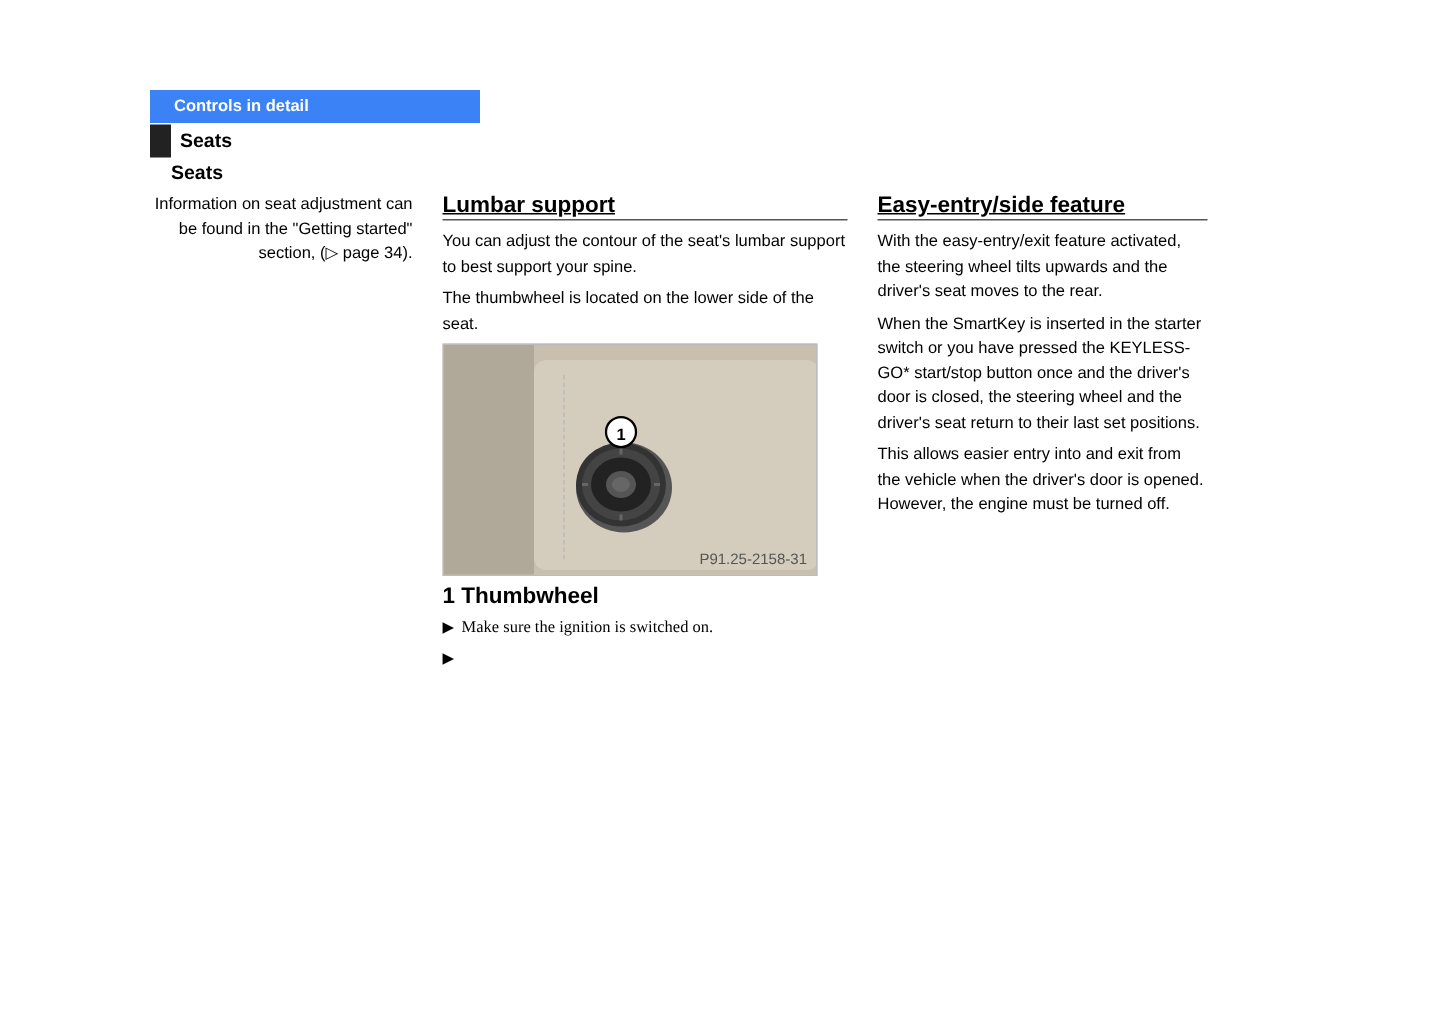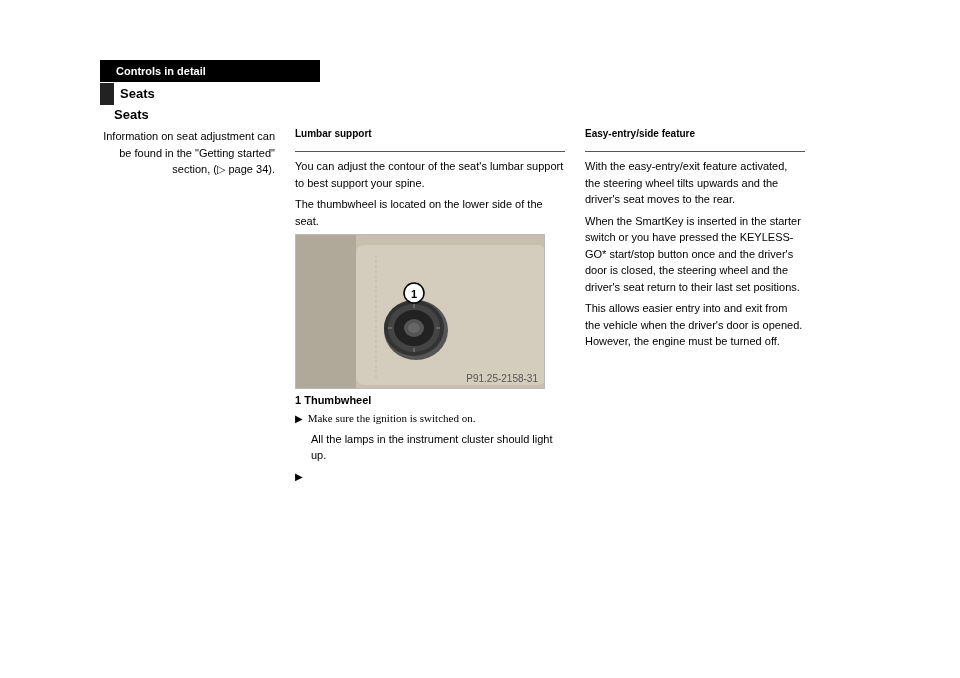--- a/index.html
+++ b/index.html
@@ -17,21 +17,21 @@
     .page-container {
       width: 960px;
       height: 678px;
       background: #fff;
       position: relative;
       padding: 0;
     }
 
     
     .header-bar {
-      background: #000000;
+      background: #3b82f6;
       color: #fff;
       font-size: 11px;
       font-weight: bold;
       padding: 5px 16px;
       width: 220px;
       margin-left: 100px;
       margin-top: 60px;
     }
 
     
@@ -81,26 +81,27 @@
       text-align: right;
     }
 
     
     .mid-col {
       width: 270px;
       margin-right: 20px;
     }
 
     .col-heading {
-      font-size: 10px;
+      font-size: 15px;
       font-weight: bold;
       color: #000;
       border-bottom: 1px solid #555;
-      padding-bottom: 12px;
+      padding-bottom: 1px;
       margin-bottom: 6px;
+      text-decoration: underline;
     }
 
     .col-text {
       font-size: 11px;
       line-height: 1.5;
       color: #000;
       margin-bottom: 5px;
     }
 
     
@@ -117,21 +118,21 @@
     .img-label {
       position: absolute;
       bottom: 4px;
       right: 6px;
       font-size: 10px;
       color: #555;
       text-align: right;
     }
 
     .caption-line {
-      font-size: 11px;
+      font-size: 15px;
       font-weight: bold;
       color: #000;
       margin-bottom: 4px;
     }
     .caption-number {
       font-weight: bold;
     }
 
     .bullet-item {
       display: flex;
@@ -226,21 +227,20 @@
 
       <p class="caption-line">
         <span class="caption-number">1</span>
         <span> </span><span>Thumbwheel</span>
       </p>
 
       <div class="bullet-item">
         <span class="bullet-arrow">▶</span>
         <span class="bullet-text">Make sure the ignition is switched on.</span>
       </div>
-      <div class="sub-bullet">All the lamps in the instrument cluster should light up.</div>
 
       <div class="bullet-item">
         <span class="bullet-arrow">▶</span>
       </div>
     </div>
 
     <div class="right-col">
       <div class="col-heading">Easy-entry/side feature</div>
       <p class="col-text">With the easy-entry/exit feature activated, the steering wheel tilts upwards and the driver's seat moves to the rear.</p>
       <p class="col-text">When the SmartKey is inserted in the starter switch or you have pressed the KEYLESS-GO* start/stop button once and the driver's door is closed, the steering wheel and the driver's seat return to their last set positions.</p>

